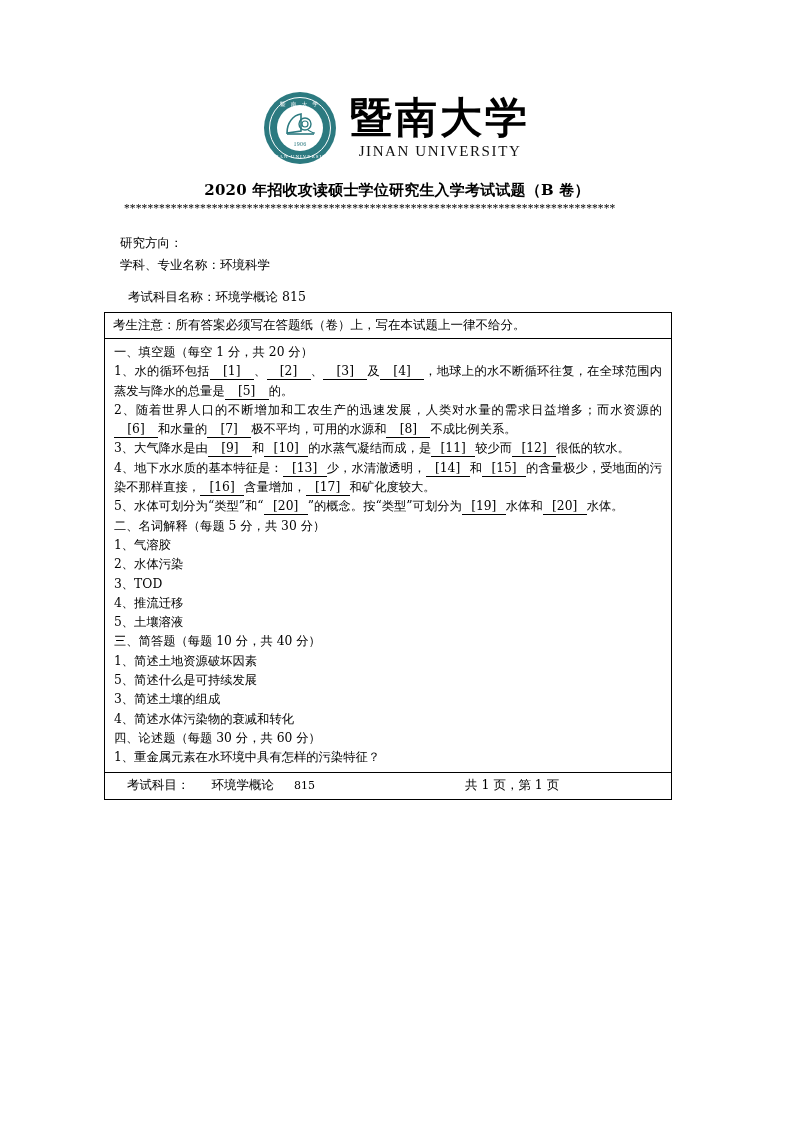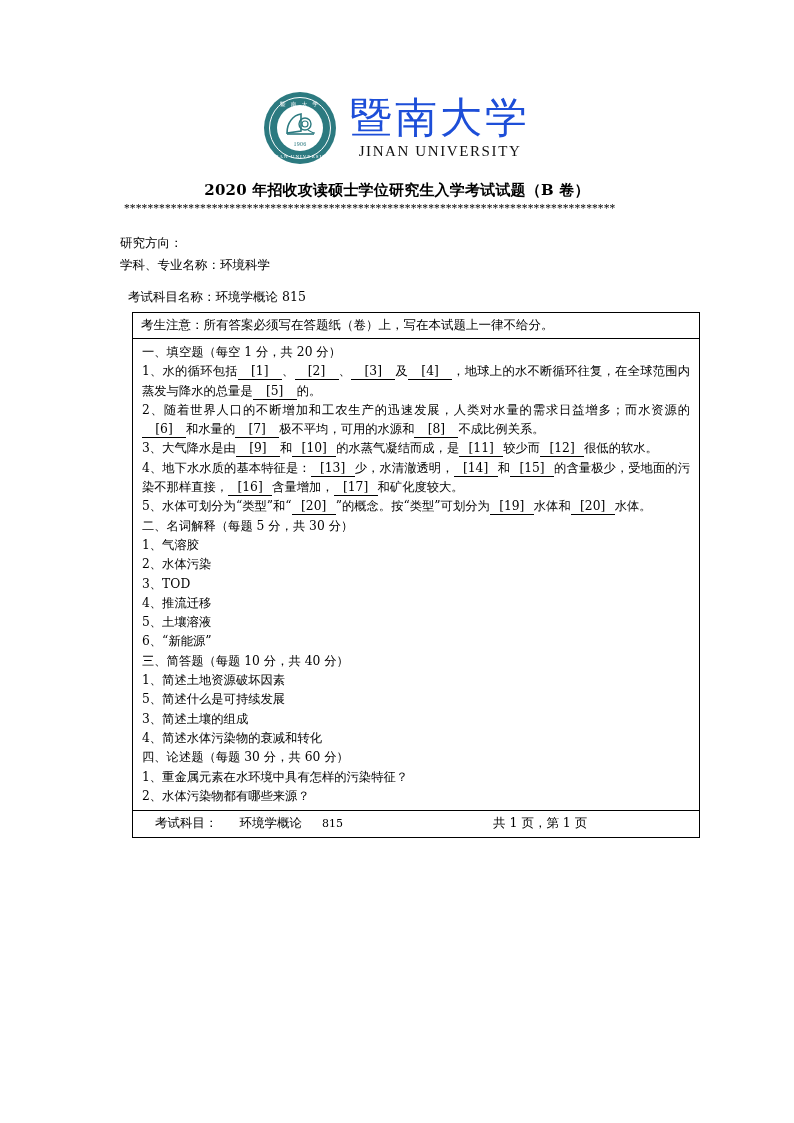--- a/index.html
+++ b/index.html
@@ -90,23 +90,23 @@
 
   .wordmark {
     display: flex;
     flex-direction: column;
     align-items: center;
     line-height: 1;
   }
   .wordmark .cn {
     font-family: "DejaVu Serif", "Liberation Serif", serif;
     font-size: 42px;
-    font-weight: normal;
+    font-weight: bold;
     letter-spacing: 3px;
-    color: #1d4ed8;
+    color: #000000;
     white-space: nowrap;
   }
   .wordmark .en {
     font-family: "Liberation Serif", serif;
     font-size: 15px;
     font-weight: normal;
     letter-spacing: 1.6px;
     color: #111111;
     margin-top: 5px;
     white-space: nowrap;
@@ -155,21 +155,21 @@
     left: 128px;
     top: 289px;
     font-family: "DejaVu Serif", "Liberation Serif", serif;
     font-size: 12.5px;
     white-space: nowrap;
   }
 
   
   .paper-box {
     position: absolute;
-    left: 132px;
+    left: 104px;
     top: 312px;
     width: 568px;
     border: 1.6px solid #000000;
     box-sizing: border-box;
   }
   .notice {
     border-bottom: 1.4px solid #000000;
     padding: 3px 8px 4px 8px;
     font-family: "DejaVu Serif", "Liberation Serif", serif;
     font-size: 12.5px;
@@ -266,29 +266,27 @@
         <div class="q">2、随着世界人口的不断增加和工农生产的迅速发展，人类对水量的需求日益增多；而水资源的<span class="blankslot">[6]</span>和水量的<span class="blankslot">[7]</span>极不平均，可用的水源和<span class="blankslot">[8]</span>不成比例关系。</div>
         <div class="q">3、大气降水是由<span class="blankslot">[9]</span>和<span class="blankslot">[10]</span>的水蒸气凝结而成，是<span class="blankslot">[11]</span>较少而<span class="blankslot">[12]</span>很低的软水。</div>
         <div class="q">4、地下水水质的基本特征是：<span class="blankslot">[13]</span>少，水清澈透明，<span class="blankslot">[14]</span>和<span class="blankslot">[15]</span>的含量极少，受地面的污染不那样直接，<span class="blankslot">[16]</span>含量增加，<span class="blankslot">[17]</span>和矿化度较大。</div>
         <div class="q">5、水体可划分为“类型”和“<span class="blankslot">[20]</span>”的概念。按“类型”可划分为<span class="blankslot">[19]</span>水体和<span class="blankslot">[20]</span>水体。</div>
         <div class="sec-head">二、名词解释（每题 5 分，共 30 分）</div>
         <div class="q nowrap">1、气溶胶</div>
         <div class="q nowrap">2、水体污染</div>
         <div class="q nowrap">3、TOD</div>
         <div class="q nowrap">4、推流迁移</div>
         <div class="q nowrap">5、土壤溶液</div>
-        <div class="q nowrap">6、“新能源”</div>
         <div class="sec-head">三、简答题（每题 10 分，共 40 分）</div>
         <div class="q nowrap">1、简述土地资源破坏因素</div>
         <div class="q nowrap">5、简述什么是可持续发展</div>
         <div class="q nowrap">3、简述土壤的组成</div>
         <div class="q nowrap">4、简述水体污染物的衰减和转化</div>
         <div class="sec-head">四、论述题（每题 30 分，共 60 分）</div>
         <div class="q nowrap">1、重金属元素在水环境中具有怎样的污染特征？</div>
-        <div class="q nowrap">2、水体污染物都有哪些来源？</div>
       </div>
     <div class="footer-row">
       <span class="f-label">考试科目：</span>
       <span class="f-name">环境学概论</span>
       <span class="f-code">815</span>
       <span class="f-pages">共 1 页，第 1 页</span>
     </div>
   </div>
 
 </div>

